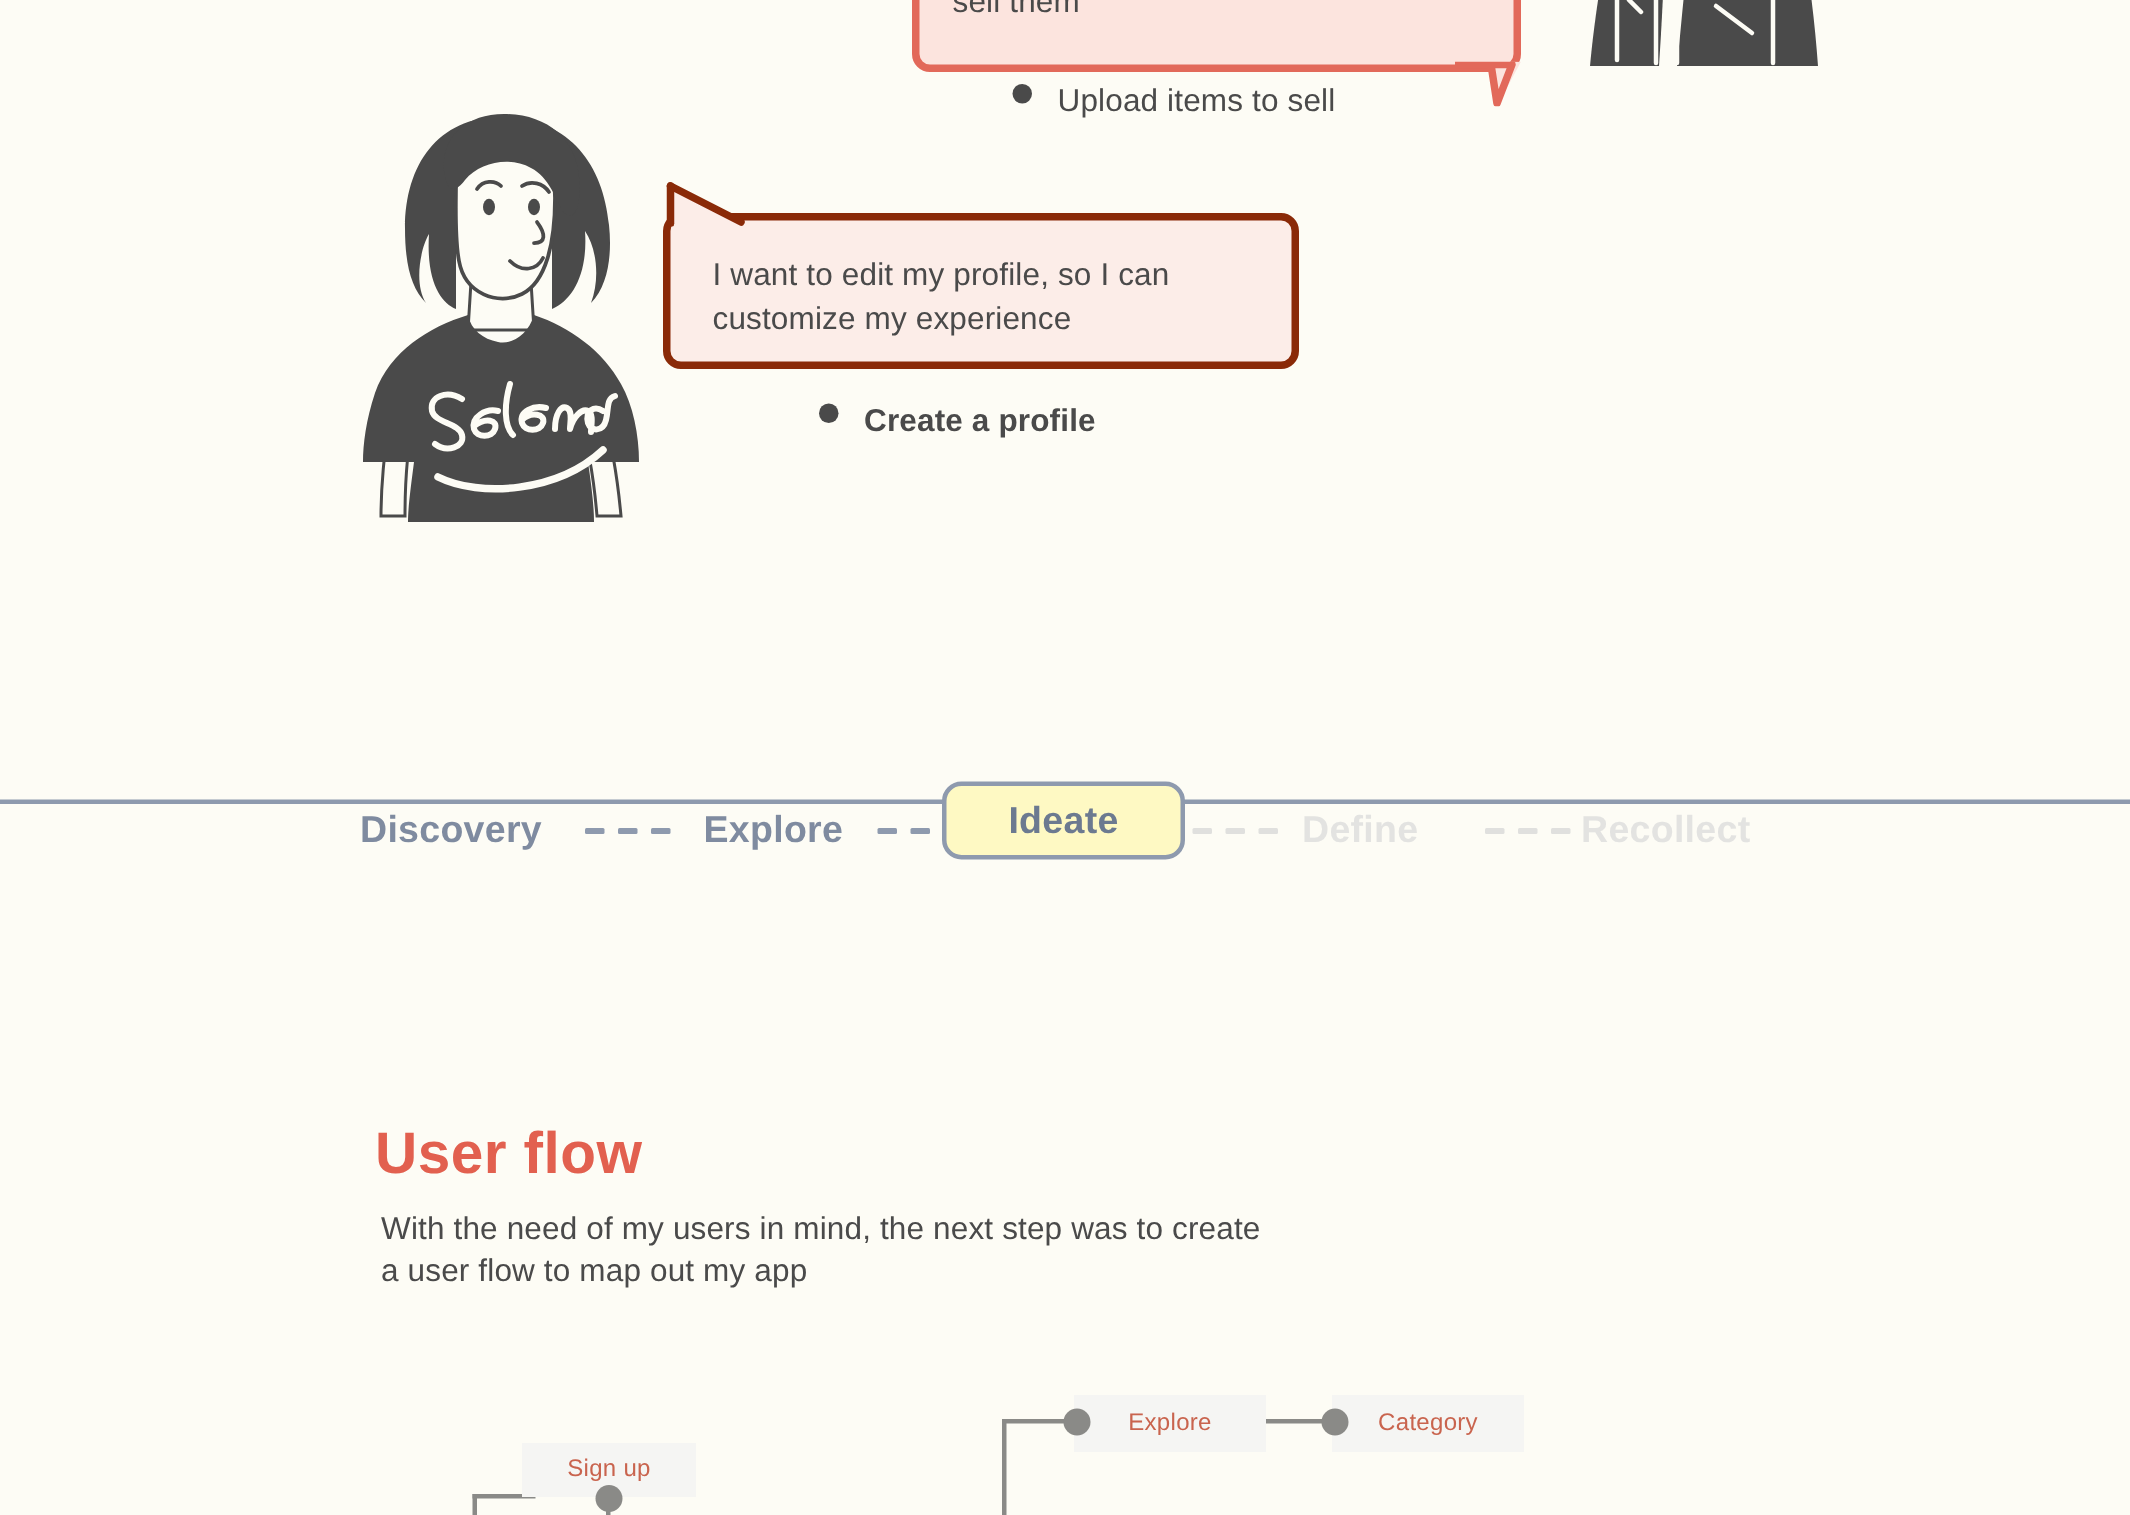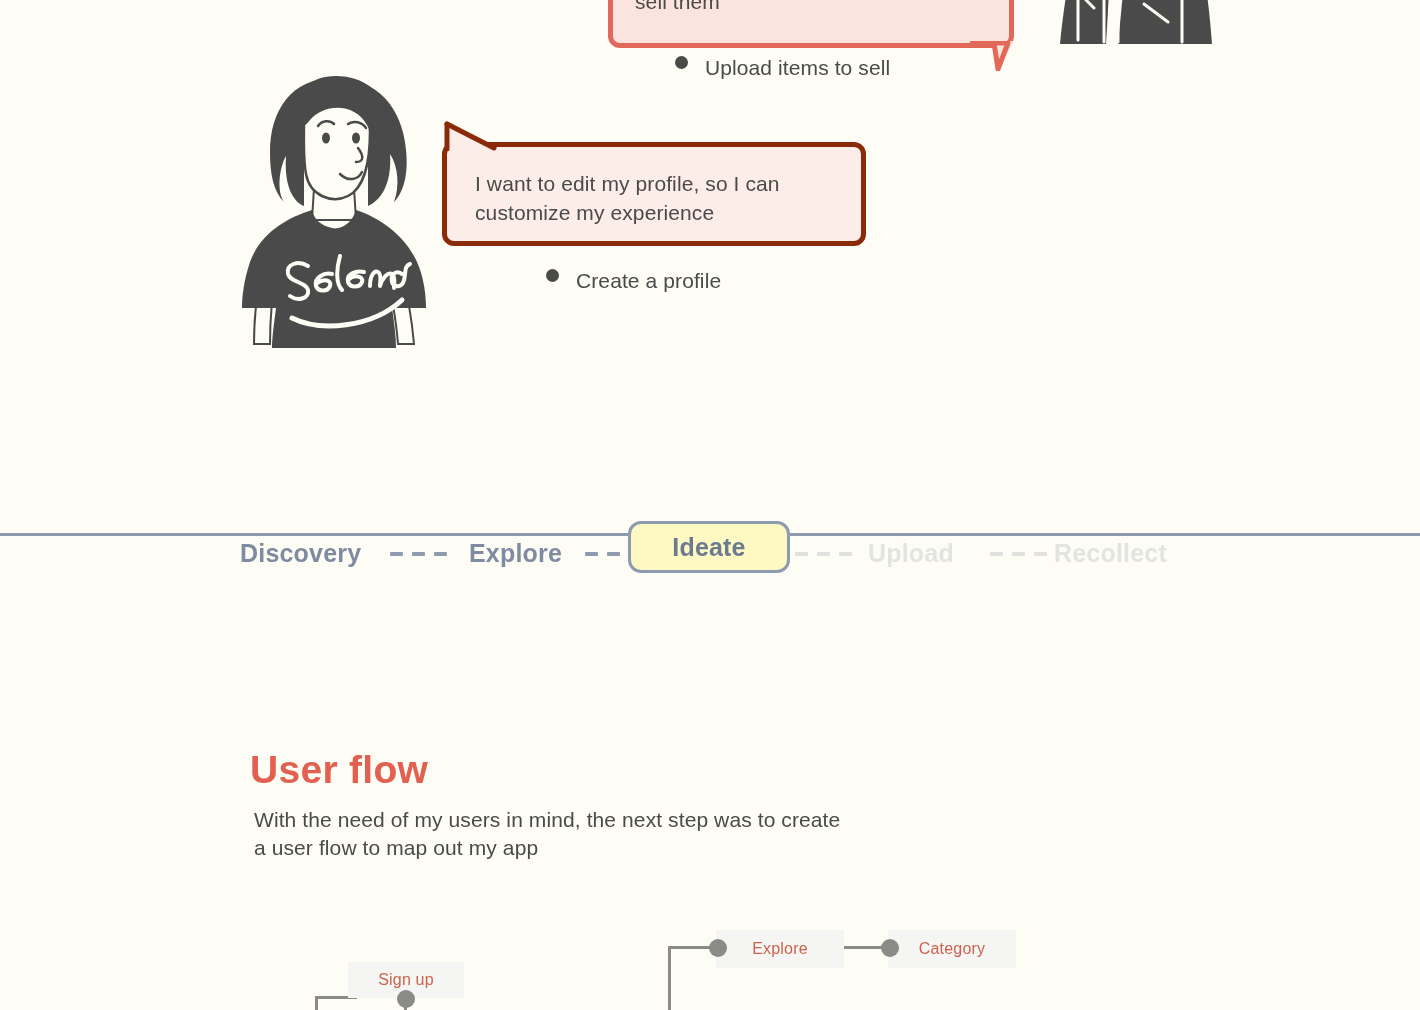--- a/index.html
+++ b/index.html
@@ -80,21 +80,21 @@
     white-space: nowrap;
   }
   .bullet-line .dot {
     width: 13px;
     height: 13px;
     border-radius: 50%;
     background: #4A4A4A;
     flex: none;
   }
   .bullet-upload { left: 675px; top: 56px; }
-  .bullet-profile { left: 546px; top: 269px; }
+  .bullet-profile { left: 546px; top: 269px; font-weight: bold; }
 
   .persona-illo {
     position: absolute;
     left: 236px;
     top: 70px;
     width: 196px;
     height: 278px;
   }
 
   .garment-illo {
@@ -374,21 +374,21 @@
       </div>
 
     <div class="stage-active">Ideate</div>
 
     <div class="dashes dash-3 muted">
         <i></i>
         <i></i>
         <i></i>
       </div>
 
-    <div class="stage stage-design muted">Upload</div>
+    <div class="stage stage-design muted">Define</div>
 
     <div class="dashes dash-4 muted">
         <i></i>
         <i></i>
         <i></i>
       </div>
 
     <div class="stage stage-recollect muted">Recollect</div>
   </nav>
 

